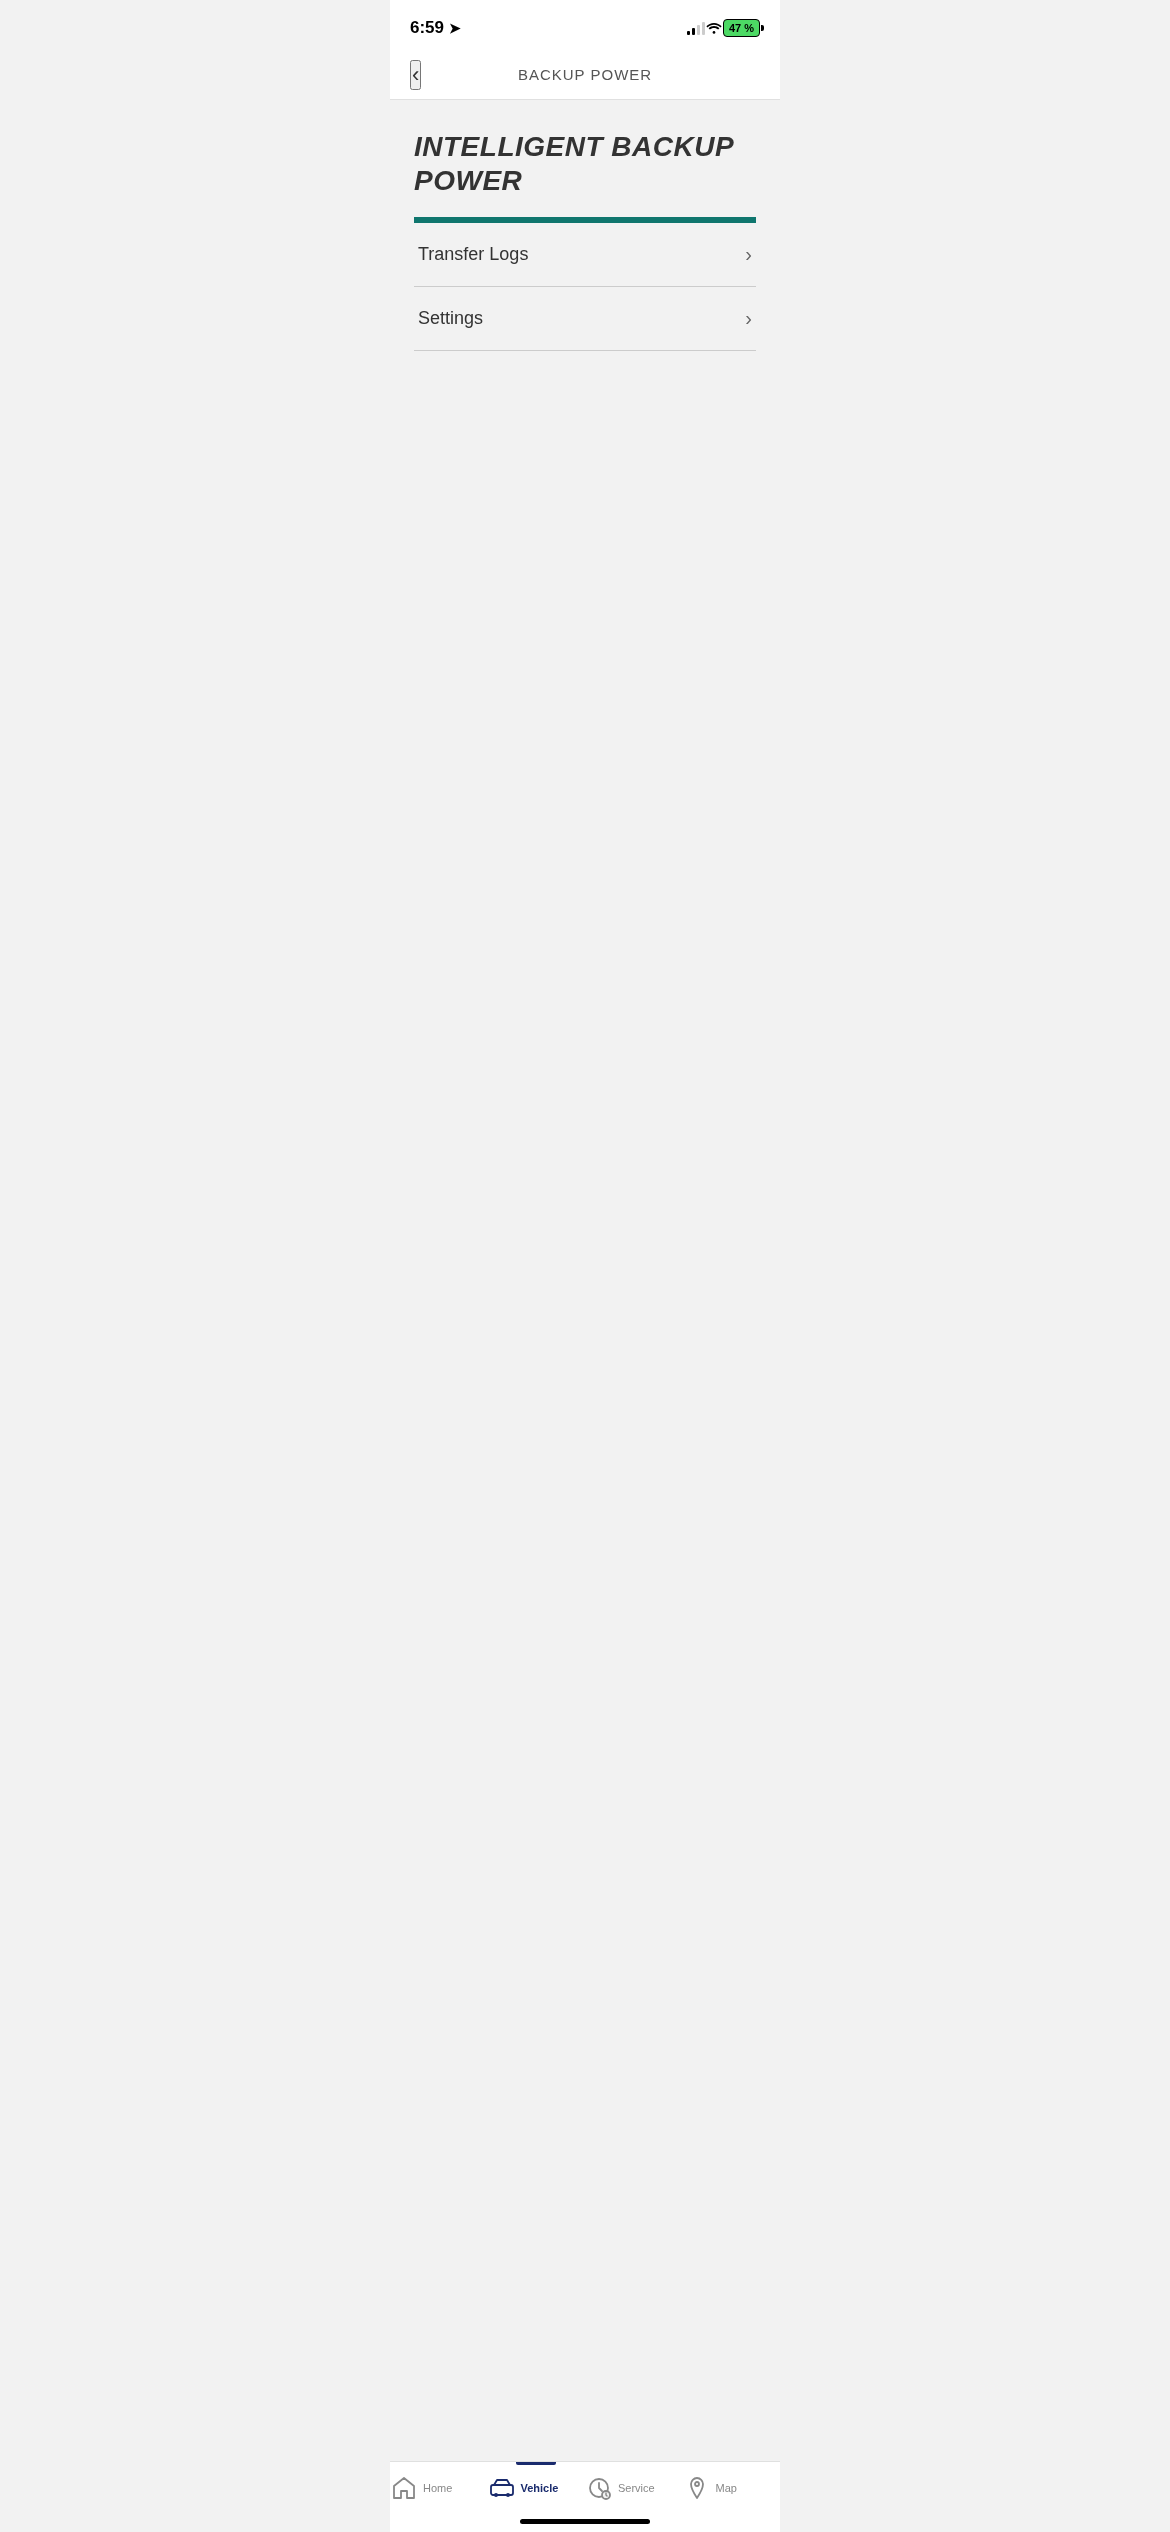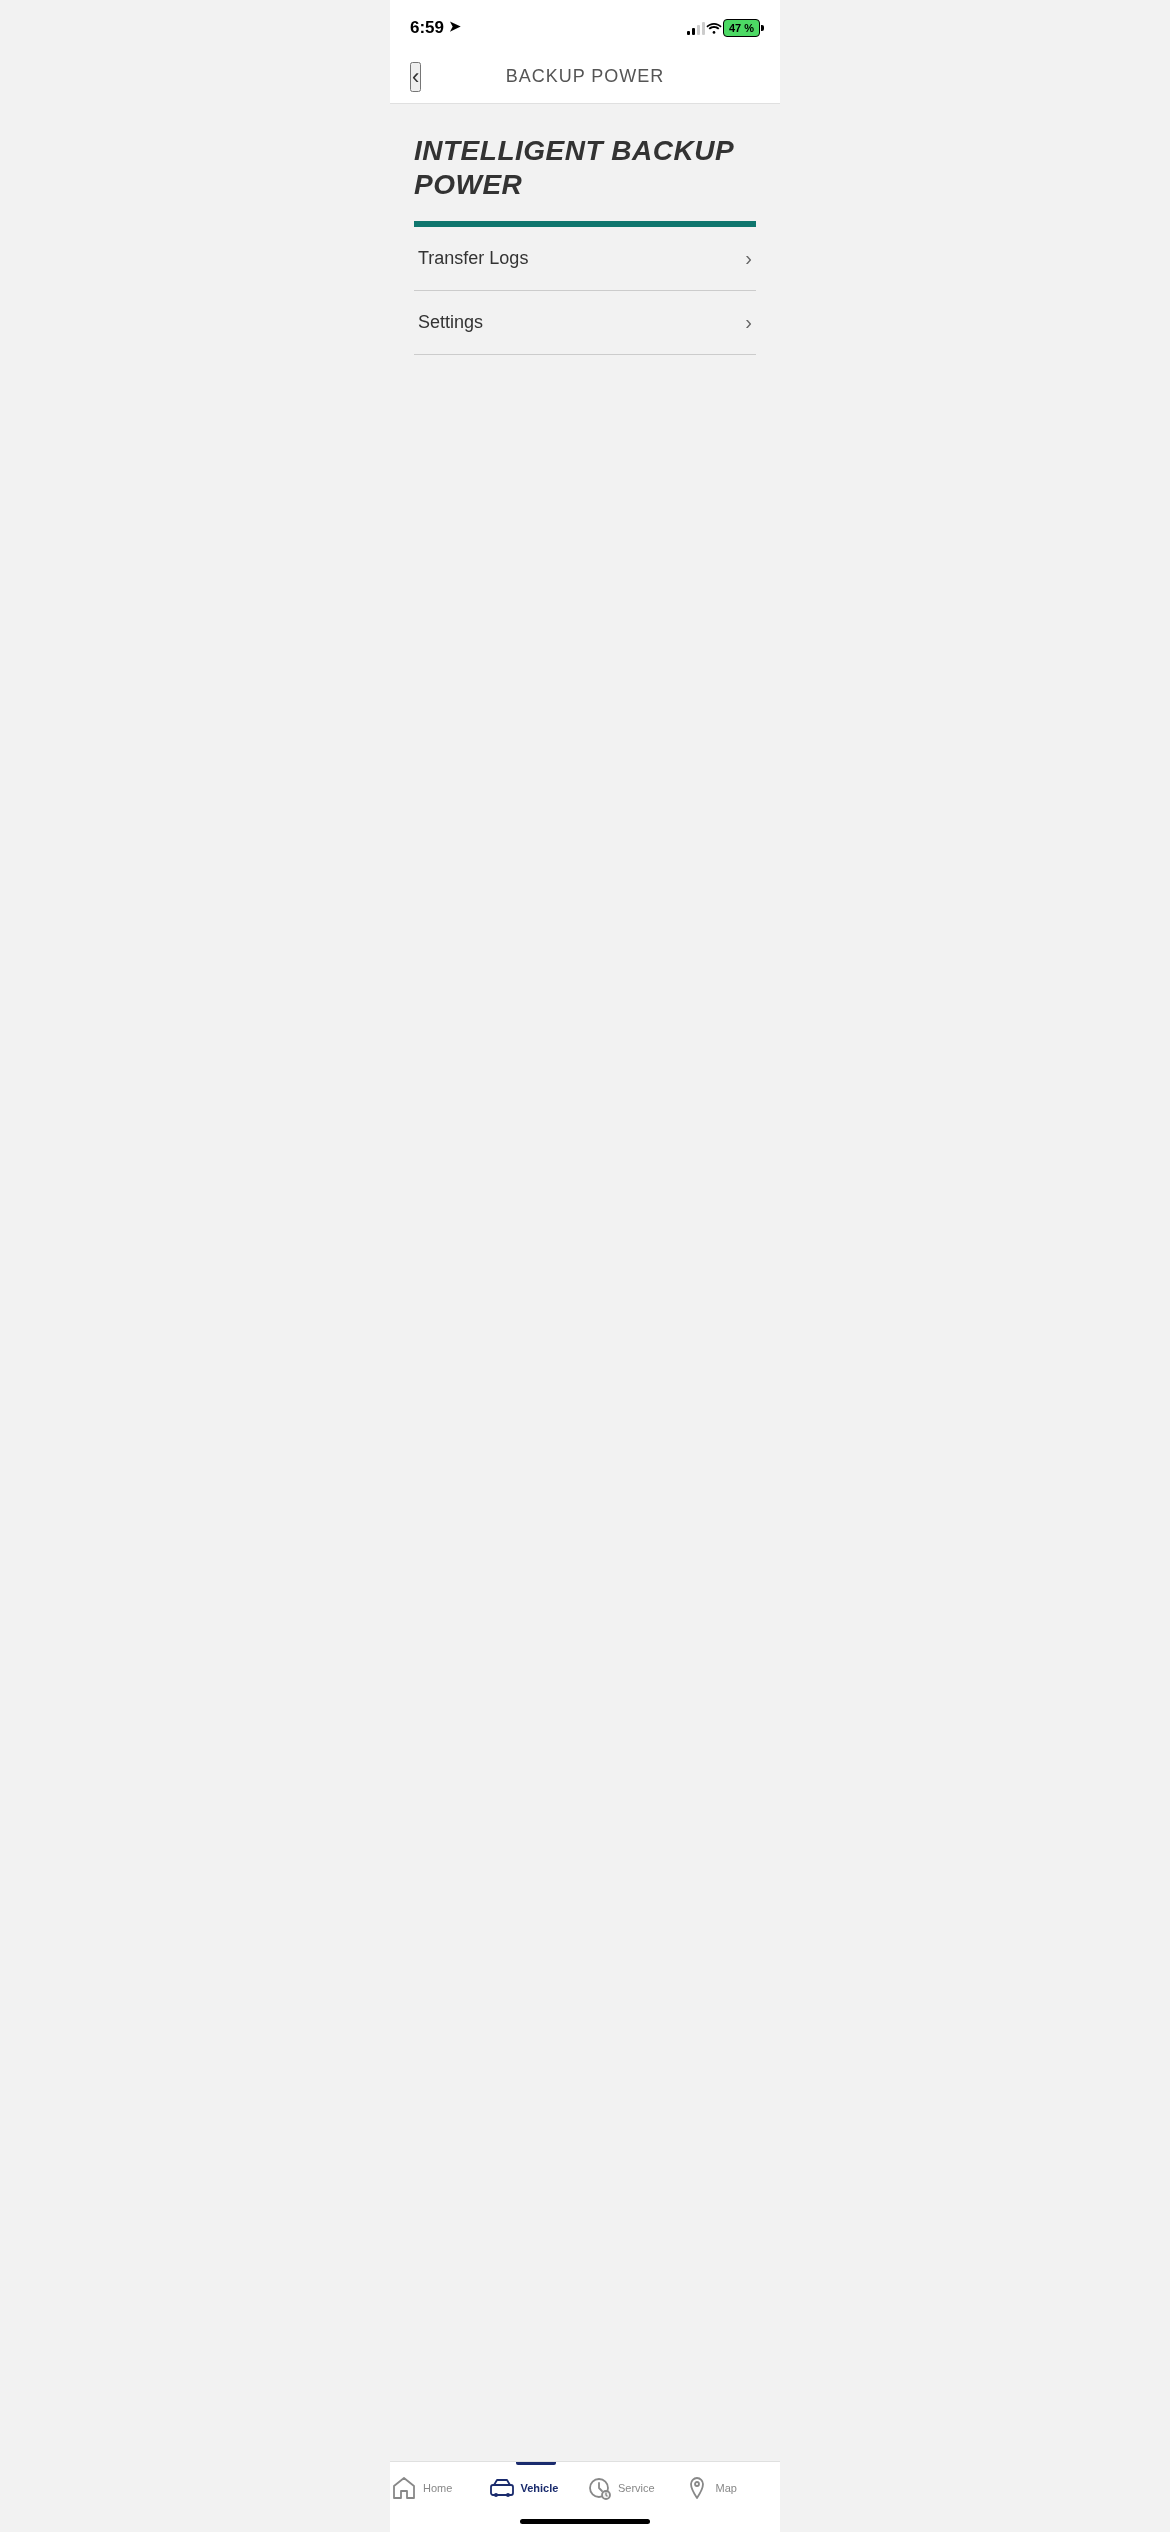--- a/index.html
+++ b/index.html
@@ -27,20 +27,21 @@
       align-items: center;
       padding: 14px 20px 8px 20px;
       height: 50px;
     }
 
     .status-time {
       font-size: 17px;
       font-weight: 700;
       color: #000;
       display: flex;
+      align-items: center;
       gap: 5px;
     }
 
     .location-arrow {
       font-size: 14px;
       color: #000;
     }
 
     .status-icons {
       display: flex;
@@ -107,21 +108,21 @@
     .back-button {
       position: absolute;
       left: 20px;
       font-size: 22px;
       color: #333;
       cursor: pointer;
       font-weight: 300;
     }
 
     .nav-title {
-      font-size: 18px;
+      font-size: 15px;
       font-weight: 500;
       color: #555;
       letter-spacing: 1px;
       text-transform: uppercase;
     }
 
     
     .main-content {
       background: #f2f2f2;
       padding: 30px 24px 20px 24px;

